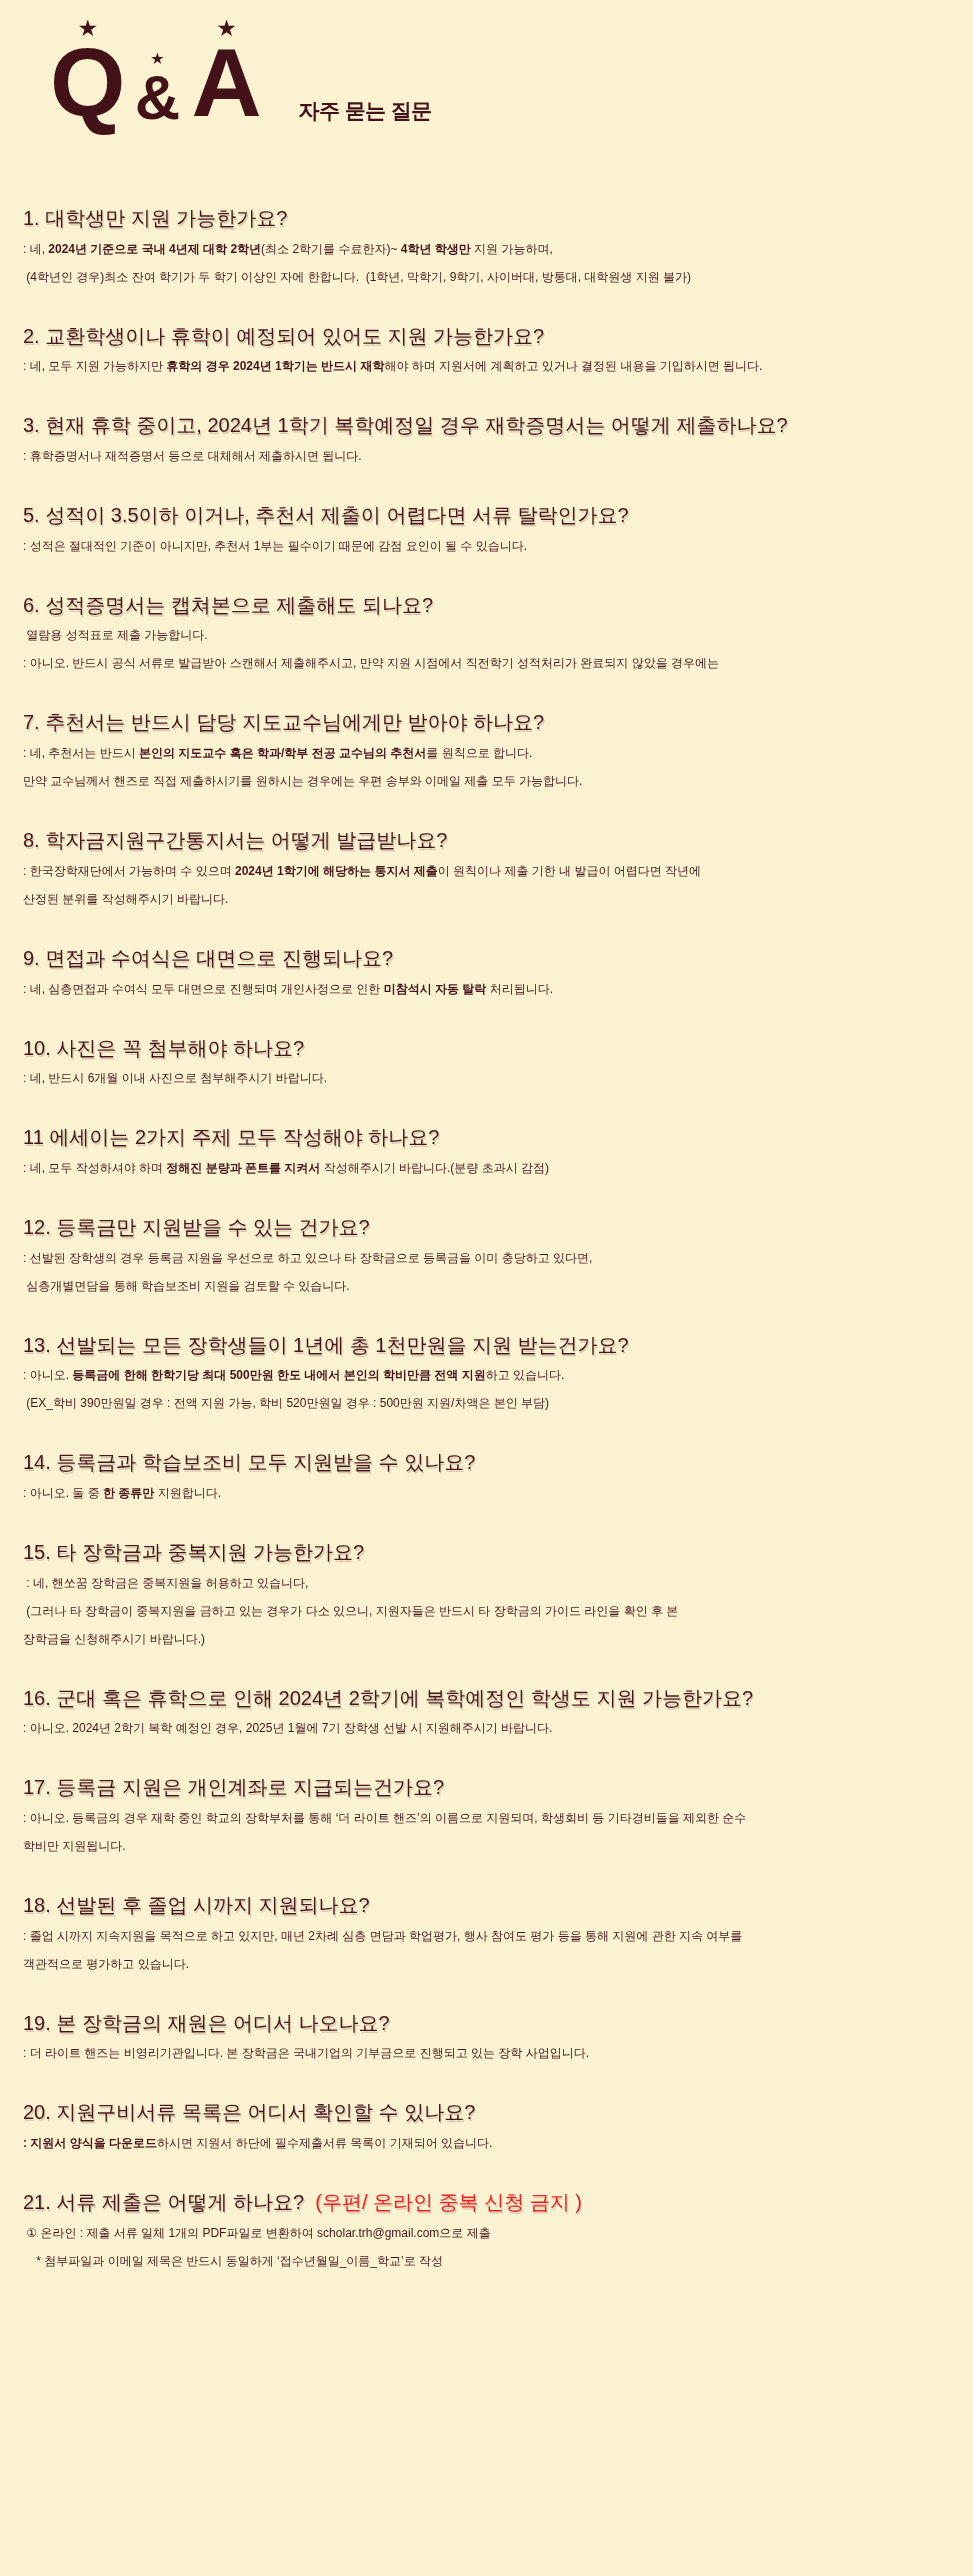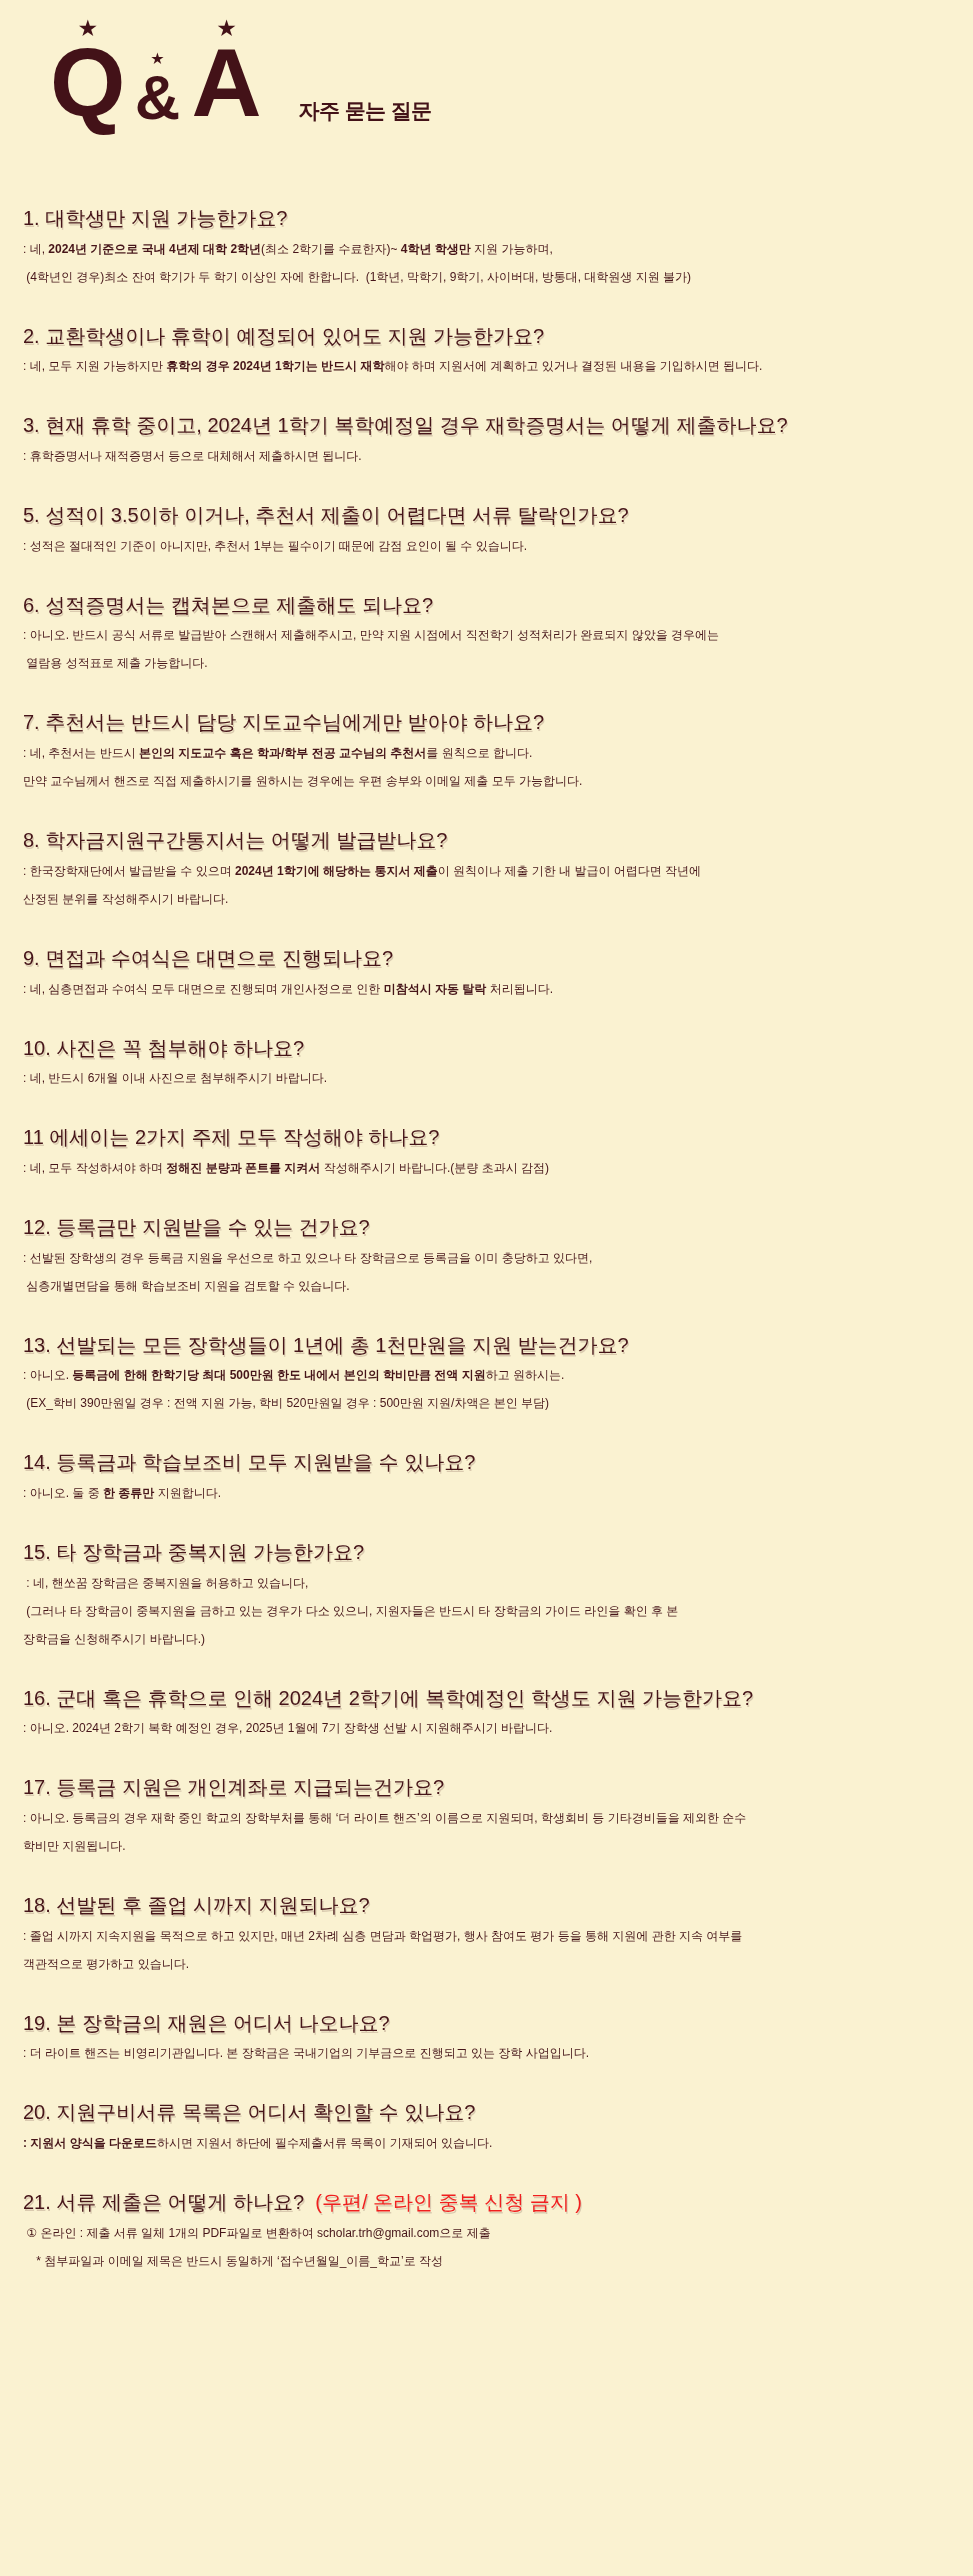--- a/index.html
+++ b/index.html
@@ -107,31 +107,31 @@
     <section class="qa-item">
       <h2 class="qa-title"><span>3. 현재 휴학 중이고, 2024년 1학기 복학예정일 경우 재학증명서는 어떻게 제출하나요?</span></h2>
       <p class="qa-answer"><span>: 휴학증명서나 재적증명서 등으로 대체해서 제출하시면 됩니다.</span></p>
     </section>
     <section class="qa-item">
       <h2 class="qa-title"><span>5. 성적이 3.5이하 이거나, 추천서 제출이 어렵다면 서류 탈락인가요?</span></h2>
       <p class="qa-answer"><span>: 성적은 절대적인 기준이 아니지만, 추천서 1부는 필수이기 때문에 감점 요인이 될 수 있습니다.</span></p>
     </section>
     <section class="qa-item">
       <h2 class="qa-title"><span>6. 성적증명서는 캡쳐본으로 제출해도 되나요?</span></h2>
+      <p class="qa-answer"><span> 열람용 성적표로 제출 가능합니다.</span></p>
       <p class="qa-answer"><span>: 아니오. 반드시 공식 서류로 발급받아 스캔해서 제출해주시고, 만약 지원 시점에서 직전학기 성적처리가 완료되지 않았을 경우에는</span></p>
-      <p class="qa-answer"><span> 열람용 성적표로 제출 가능합니다.</span></p>
     </section>
     <section class="qa-item">
       <h2 class="qa-title"><span>7. 추천서는 반드시 담당 지도교수님에게만 받아야 하나요?</span></h2>
       <p class="qa-answer"><span>: 네, 추천서는 반드시 </span><span class="bold">본인의 지도교수 혹은 학과/학부 전공 교수님의 추천서</span><span>를 원칙으로 합니다.</span></p>
       <p class="qa-answer"><span>만약 교수님께서 핸즈로 직접 제출하시기를 원하시는 경우에는 우편 송부와 이메일 제출 모두 가능합니다.</span></p>
     </section>
     <section class="qa-item">
       <h2 class="qa-title"><span>8. 학자금지원구간통지서는 어떻게 발급받나요?</span></h2>
-      <p class="qa-answer"><span>: 한국장학재단에서 발급받을 수 있으며 </span><span class="bold">2024년 1학기에 해당하는 통지서 제출</span><span>이 원칙이나 제출 기한 내 발급이 어렵다면 작년에</span></p>
+      <p class="qa-answer"><span>: 한국장학재단에서 가능하며 수 있으며 </span><span class="bold">2024년 1학기에 해당하는 통지서 제출</span><span>이 원칙이나 제출 기한 내 발급이 어렵다면 작년에</span></p>
       <p class="qa-answer"><span>산정된 분위를 작성해주시기 바랍니다.</span></p>
     </section>
     <section class="qa-item">
       <h2 class="qa-title"><span>9. 면접과 수여식은 대면으로 진행되나요?</span></h2>
       <p class="qa-answer"><span>: 네, 심층면접과 수여식 모두 대면으로 진행되며 개인사정으로 인한 </span><span class="bold">미참석시 자동 탈락</span><span> 처리됩니다.</span></p>
     </section>
     <section class="qa-item">
       <h2 class="qa-title"><span>10. 사진은 꼭 첨부해야 하나요?</span></h2>
       <p class="qa-answer"><span>: 네, 반드시 6개월 이내 사진으로 첨부해주시기 바랍니다.</span></p>
     </section>
@@ -139,21 +139,21 @@
       <h2 class="qa-title"><span>11 에세이는 2가지 주제 모두 작성해야 하나요?</span></h2>
       <p class="qa-answer"><span>: 네, 모두 작성하셔야 하며 </span><span class="bold">정해진 분량과 폰트를 지켜서</span><span> 작성해주시기 바랍니다.(분량 초과시 감점)</span></p>
     </section>
     <section class="qa-item">
       <h2 class="qa-title"><span>12. 등록금만 지원받을 수 있는 건가요?</span></h2>
       <p class="qa-answer"><span>: 선발된 장학생의 경우 등록금 지원을 우선으로 하고 있으나 타 장학금으로 등록금을 이미 충당하고 있다면,</span></p>
       <p class="qa-answer"><span> 심층개별면담을 통해 학습보조비 지원을 검토할 수 있습니다.</span></p>
     </section>
     <section class="qa-item">
       <h2 class="qa-title"><span>13. 선발되는 모든 장학생들이 1년에 총 1천만원을 지원 받는건가요?</span></h2>
-      <p class="qa-answer"><span>: 아니오. </span><span class="bold">등록금에 한해 한학기당 최대 500만원 한도 내에서 본인의 학비만큼 전액 지원</span><span>하고 원하시는.</span></p>
+      <p class="qa-answer"><span>: 아니오. </span><span class="bold">등록금에 한해 한학기당 최대 500만원 한도 내에서 본인의 학비만큼 전액 지원</span><span>하고 있습니다.</span></p>
       <p class="qa-answer"><span> (EX_학비 390만원일 경우 : 전액 지원 가능, 학비 520만원일 경우 : 500만원 지원/차액은 본인 부담)</span></p>
     </section>
     <section class="qa-item">
       <h2 class="qa-title"><span>14. 등록금과 학습보조비 모두 지원받을 수 있나요?</span></h2>
       <p class="qa-answer"><span>: 아니오. 둘 중 </span><span class="bold">한 종류만</span><span> 지원합니다.</span></p>
     </section>
     <section class="qa-item">
       <h2 class="qa-title"><span>15. 타 장학금과 중복지원 가능한가요?</span></h2>
       <p class="qa-answer"><span> : 네, 핸쏘꿈 장학금은 중복지원을 허용하고 있습니다,</span></p>
       <p class="qa-answer"><span> (그러나 타 장학금이 중복지원을 금하고 있는 경우가 다소 있으니, 지원자들은 반드시 타 장학금의 가이드 라인을 확인 후 본</span></p>

